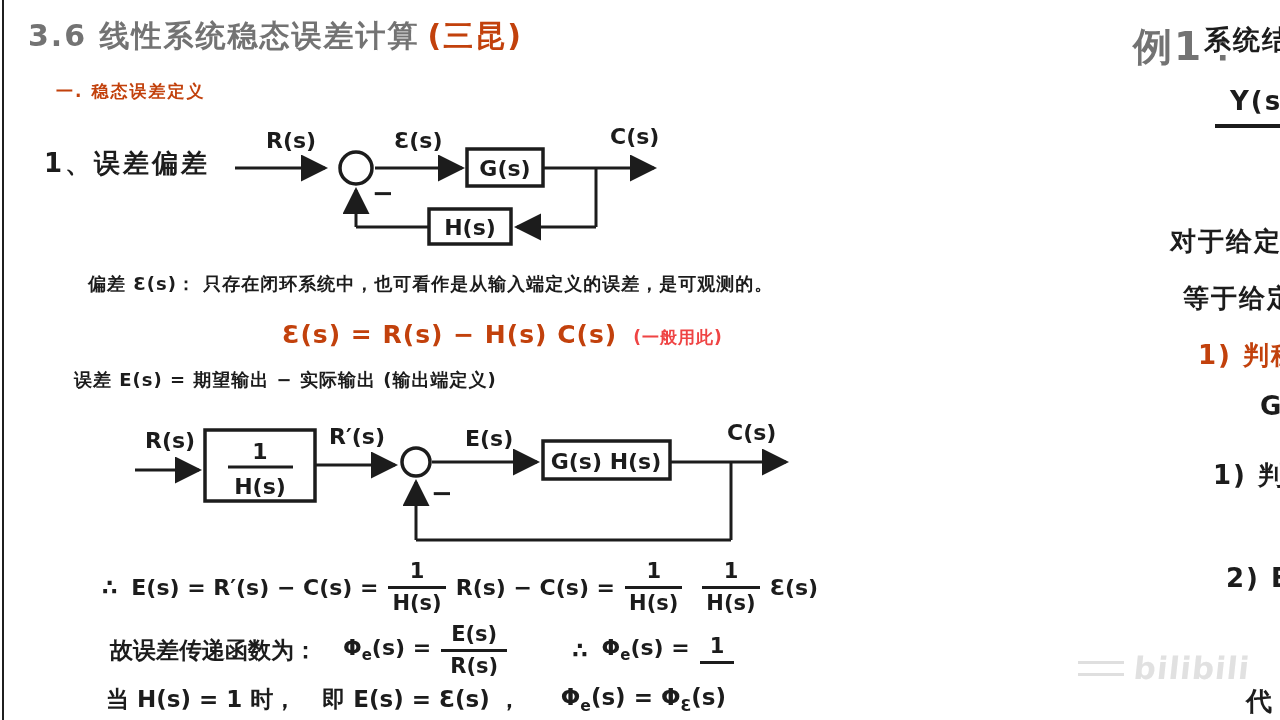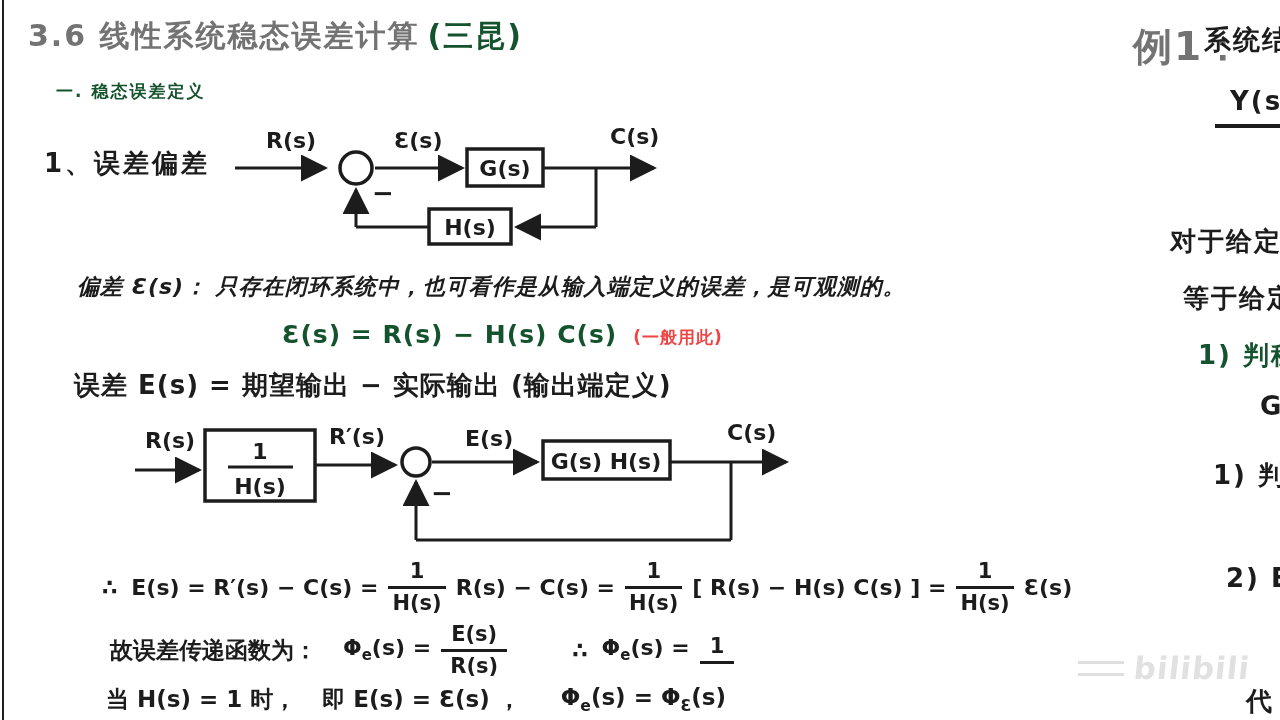--- a/index.html
+++ b/index.html
@@ -1,32 +1,32 @@
 <!DOCTYPE html>
 <html><head>
 <meta charset="utf-8">
 <style>
   html,body{margin:0;padding:0;background:#e8e8e8;}
   .board{position:relative;width:1280px;height:720px;background:#ffffff;overflow:hidden;
          font-family:"DejaVu Sans",sans-serif;color:#1c1c1c;}
   .edge-line{position:absolute;left:2px;top:0;width:2px;height:720px;background:#1f1f1f;}
   .red{color:#737373;}
-  .blue{color:#14532d;}
+  .blue{color:#c2410c;}
   .abs{position:absolute;white-space:nowrap;}
   .title{left:28px;top:16px;font-size:30px;font-weight:bold;letter-spacing:2px;}
   .title .suffix{margin-left:8px;}
   .section{left:56px;top:80px;font-size:17px;font-weight:bold;letter-spacing:2px;}
   .item{left:44px;top:146px;font-size:26px;font-weight:bold;letter-spacing:3px;}
   svg.d1{position:absolute;left:228px;top:126px;}
   svg.d2{position:absolute;left:133px;top:416px;}
   svg text{font-family:"DejaVu Sans",sans-serif;font-weight:bold;fill:#1c1c1c;}
-  .bias{left:77px;top:272px;font-size:22px;font-weight:600;letter-spacing:1px;font-style:italic;}
+  .bias{left:88px;top:272px;font-size:18px;font-weight:600;letter-spacing:1px;}
   .biaseq{left:282px;top:320px;font-size:25px;font-weight:bold;letter-spacing:1px;}
   .biaseq .note{color:#ef4444;margin-left:16px;font-size:17px;}
-  .errordef{left:74px;top:368px;font-size:26px;font-weight:600;letter-spacing:1px;}
+  .errordef{left:74px;top:368px;font-size:18px;font-weight:600;letter-spacing:1px;}
   .eq{position:absolute;display:flex;align-items:center;font-size:22px;font-weight:600;white-space:nowrap;}
   .eq1{left:102px;top:556px;height:62px;}
   .eq2{left:110px;top:614px;height:72px;}
   .eq3{left:106px;top:678px;height:42px;font-size:23px;} .m14{margin-left:14px;} .m26{margin-left:26px;} .m40{margin-left:40px;} .m55{margin-left:55px;}
   .frac{display:inline-flex;flex-direction:column;align-items:center;margin:0 10px;
         line-height:1.15;font-size:21px;font-weight:600;}
   .frac .num{padding:0 10px;}
   .frac .bar{align-self:stretch;height:3px;background:#1c1c1c;margin:2px 0;}
   .frac .den{padding:0 4px;}
   sub{font-size:0.68em;}
@@ -120,21 +120,20 @@
       <span class="num">1</span>
       <span class="bar"></span>
       <span class="den">H(s)</span>
     </span>
     <span>R(s) − C(s) =</span>
     <span class="frac">
       <span class="num">1</span>
       <span class="bar"></span>
       <span class="den">H(s)</span>
     </span>
-    <span>[ R(s) − H(s) C(s) ] =</span>
     <span class="frac">
       <span class="num">1</span>
       <span class="bar"></span>
       <span class="den">H(s)</span>
     </span>
     <span>Ɛ(s)</span>
   </div>
 
   <div class="eq eq2">
     <span style="font-size:23px;">故误差传递函数为：</span>

